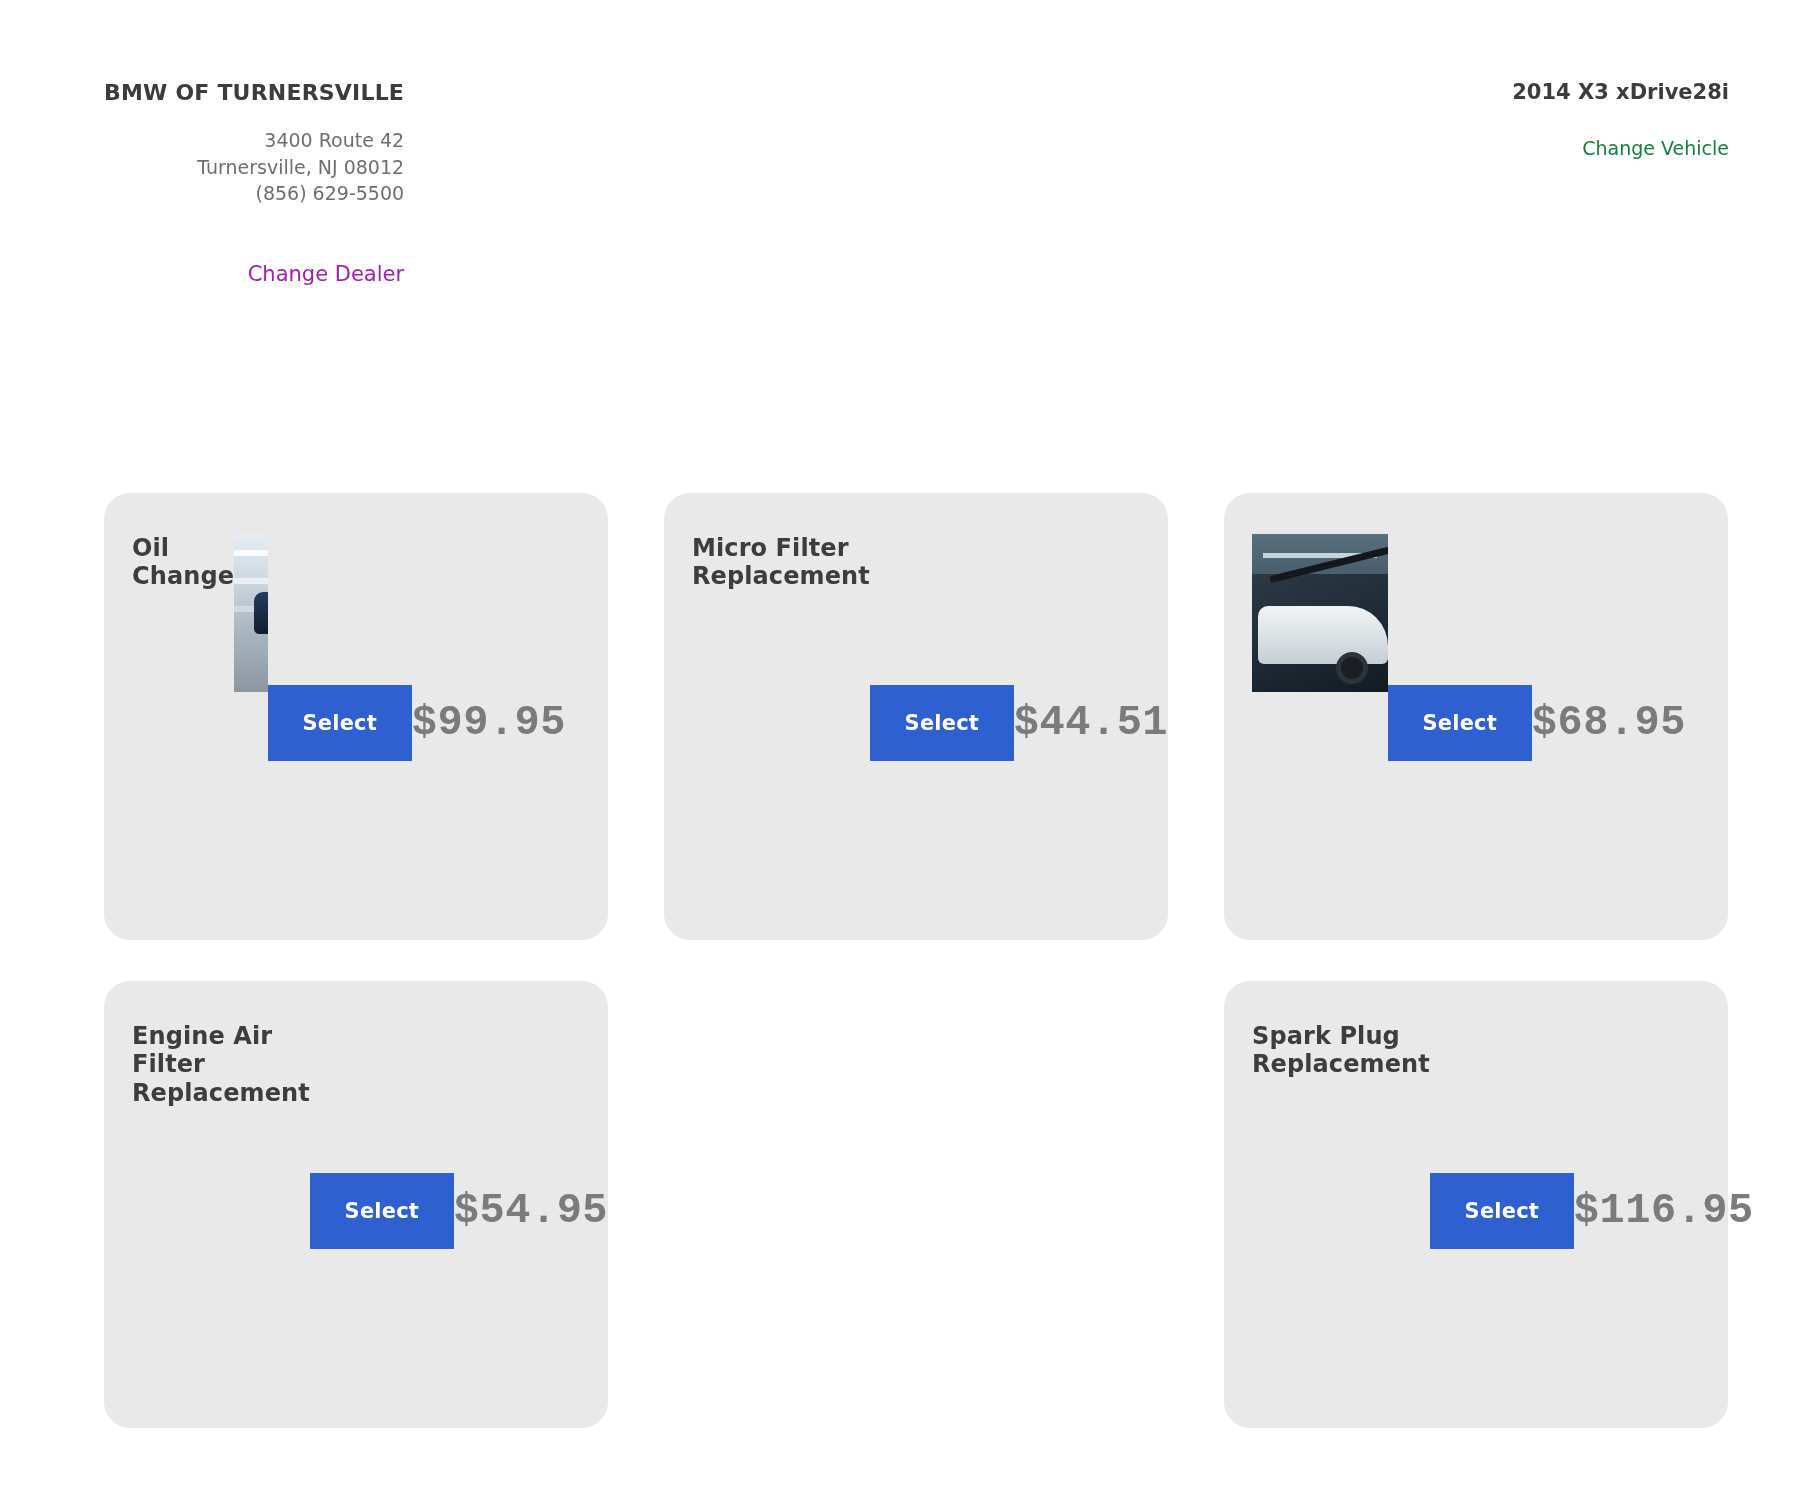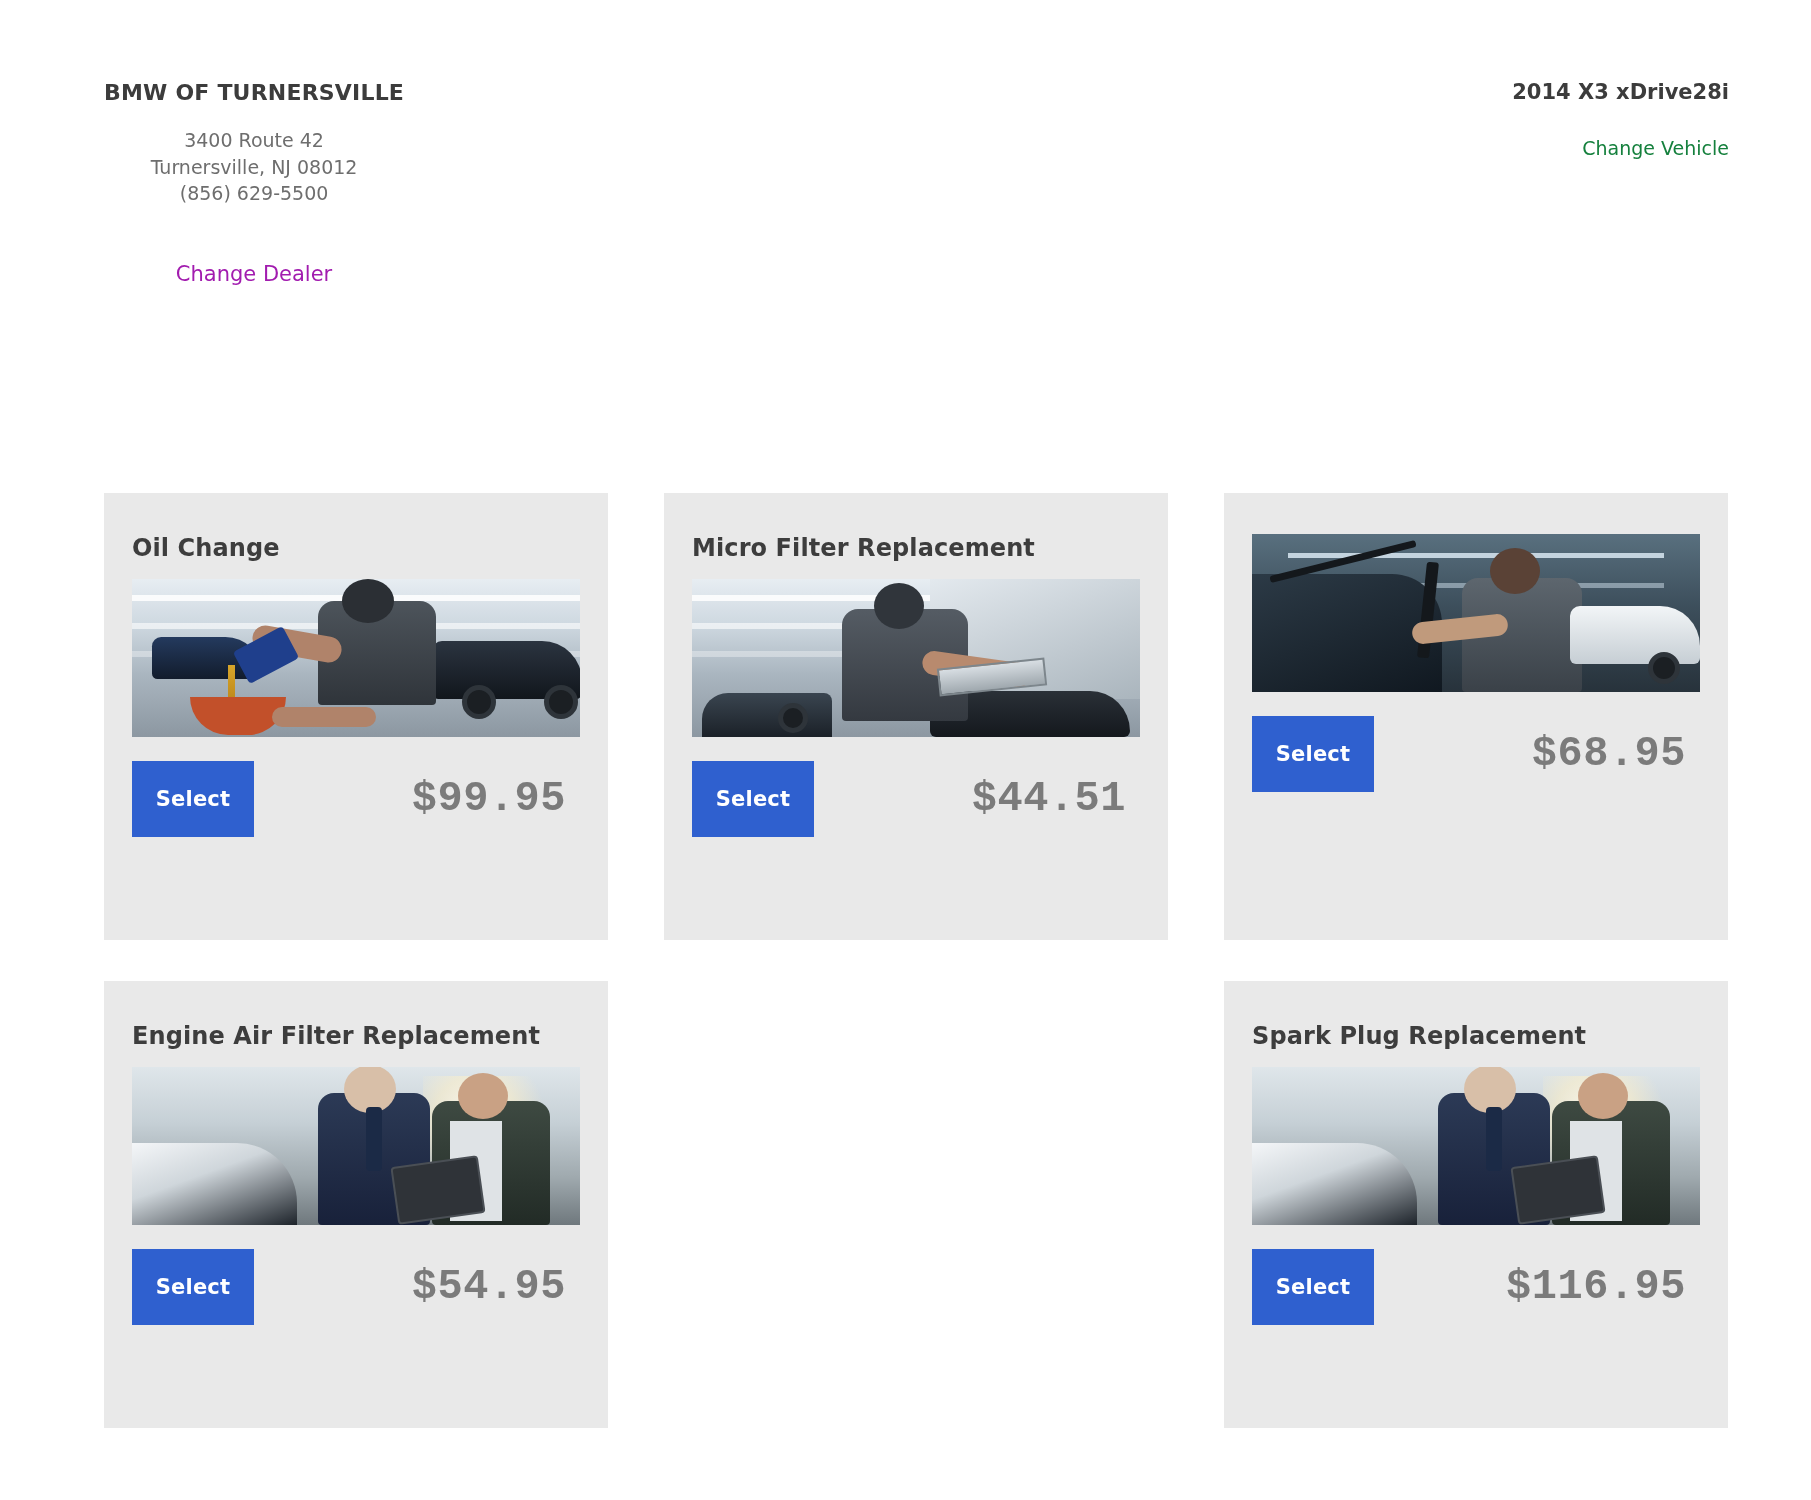--- a/index.html
+++ b/index.html
@@ -23,21 +23,21 @@
   .header {
     position: absolute;
     top: 80px;
     left: 104px;
     right: 82px;
     display: flex;
     justify-content: space-between;
     align-items: flex-start;
   }
 
-  .dealer-block { text-align: center; }
+  .dealer-block { text-align: right; }
 
   .dealer-name {
     font-size: 22px;
     font-weight: bold;
     color: #3c3c3c;
     letter-spacing: 0.2px;
     line-height: 1.2;
     margin-bottom: 21px;
   }
 
@@ -96,22 +96,23 @@
     display: grid;
     grid-template-columns: repeat(3, 504px);
     column-gap: 56px;
     row-gap: 41px;
   }
 
   .card {
     background: #e9e9e9;
     padding: 41px 28px 28px 28px;
     display: flex;
-    flex-direction: column;
+    flex-direction: row;
     min-height: 447px;
+    border-radius: 26px;
   }
 
   .card.placeholder {
     background: transparent;
   }
 
   .card-title {
     font-size: 24px;
     font-weight: bold;
     color: #3d3d3d;
@@ -242,21 +243,21 @@
   }
 
   .select-btn {
     background: #2f60cf;
     color: #ffffff;
     border: none;
     font-family: "DejaVu Sans", "Liberation Sans", sans-serif;
     font-size: 21px;
     font-weight: bold;
     padding: 26px 0;
-    width: 122px;
+    width: 144px;
     text-align: center;
     cursor: pointer;
     letter-spacing: 0.2px;
   }
 
   .price {
     font-size: 42px;
     font-weight: bold;
     color: #7b7b7b;
     letter-spacing: 0.5px;

